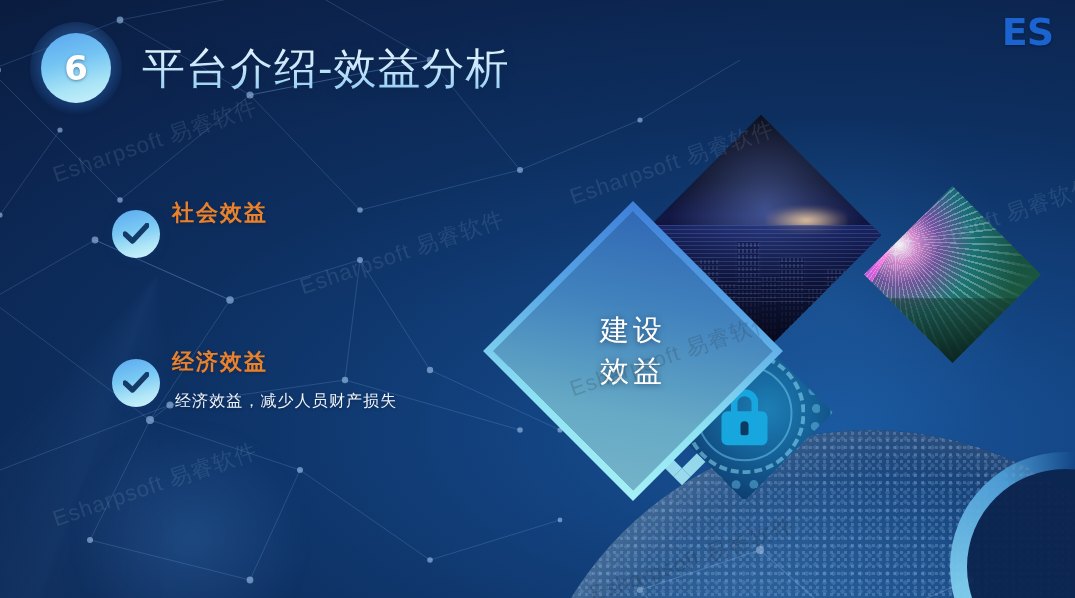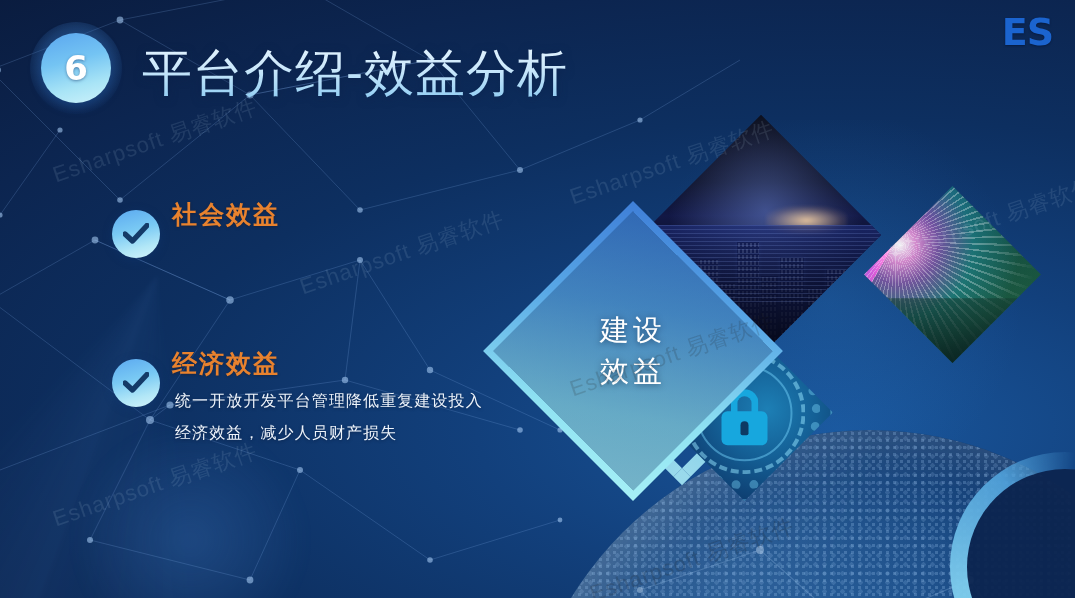--- a/index.html
+++ b/index.html
@@ -247,21 +247,21 @@
   }
   #badge-number .num {
     position:relative; z-index:3;
     color:#ffffff; font-size:34px; font-weight:700;
     font-family:"DejaVu Sans","Liberation Sans",sans-serif;
     text-shadow:0 1px 3px rgba(15,45,95,.5);
   }
 
   #slide-title {
     position:absolute; left:142px; top:40px;
-    font-size:50px;
+    font-size:43px;
     letter-spacing:1px;
     font-family:"DejaVu Serif","Liberation Serif",serif;
     background:linear-gradient(180deg,#e9f6ff 0%,#cbe8fb 42%,#9fd4f5 78%,#7cc0ee 100%);
     -webkit-background-clip:text; background-clip:text;
     color:transparent; -webkit-text-fill-color:transparent;
     filter:drop-shadow(0 2px 5px rgba(8,30,70,.6));
     white-space:nowrap;
   }
 
   #logo {
@@ -281,21 +281,21 @@
     position:absolute; left:0; top:12px;
     width:48px; height:48px; border-radius:50%;
     background:linear-gradient(165deg,#5ba9f0 0%,#79c9f4 42%,#b2e7f7 75%,#d3f3fb 100%);
     box-shadow:0 2px 10px rgba(15,55,115,.45);
   }
   .check-badge svg { position:absolute; left:11px; top:13px; }
 
   .b-title {
     position:absolute; left:60px; top:0;
     color:#e8822e;
-    font-size:25px; font-weight:700; letter-spacing:2px;
+    font-size:22px; font-weight:700; letter-spacing:2px;
     font-family:"DejaVu Sans","Liberation Sans",sans-serif;
     text-shadow:0 1px 3px rgba(40,15,0,.35);
     white-space:nowrap;
   }
   .b-lines { position:absolute; left:63px; top:38px; }
   .b-lines .ln {
     color:#eef4fb;
     font-size:16px;
     letter-spacing:1.1px;
     line-height:32px;
@@ -477,21 +477,20 @@
   </div>
 
   <div class="bullet" id="bullet-1">
     <div class="check-badge">
       <svg width="26" height="22" viewBox="0 0 26 22">
         <path d="M2 11 L9.5 18 L24 2.5" stroke="#143a68" stroke-width="5.4" fill="none" stroke-linecap="round" stroke-linejoin="round"></path>
       </svg>
     </div>
     <div class="b-title">经济效益</div>
     <div class="b-lines">
-      <div class="ln">统一开放开发平台管理降低重复建设投入</div>
       <div class="ln">经济效益，减少人员财产损失</div>
     </div>
   </div>
 
   <div class="wm" style="left:48px;  top:126px;">Esharpsoft 易睿软件</div>
   <div class="wm" style="left:565px; top:148px;">Esharpsoft 易睿软件</div>
   <div class="wm" style="left:885px; top:205px;">Esharpsoft 易睿软件</div>
   <div class="wm" style="left:295px; top:238px;">Esharpsoft 易睿软件</div>
   <div class="wm dark" style="left:565px;top:340px;">Esharpsoft 易睿软件</div>
   <div class="wm" style="left:48px;  top:470px;">Esharpsoft 易睿软件</div>

